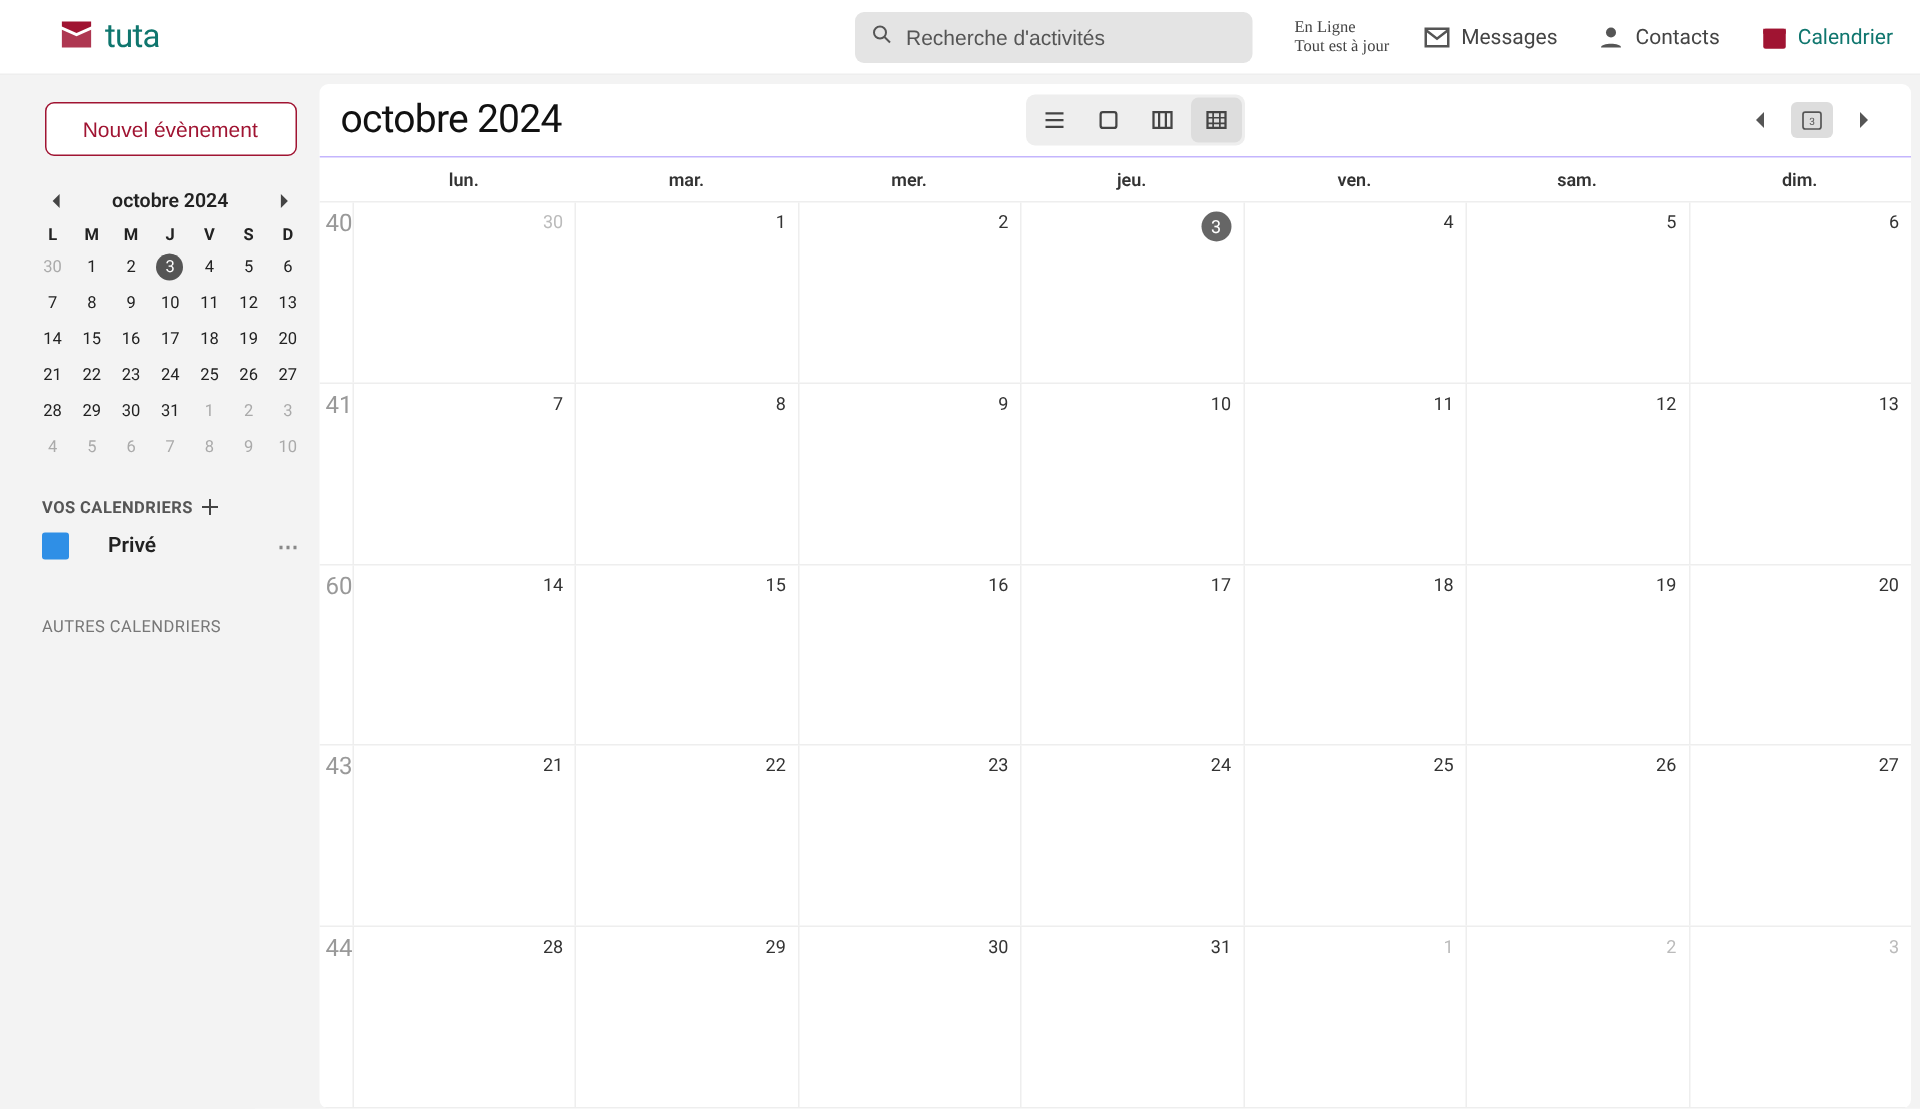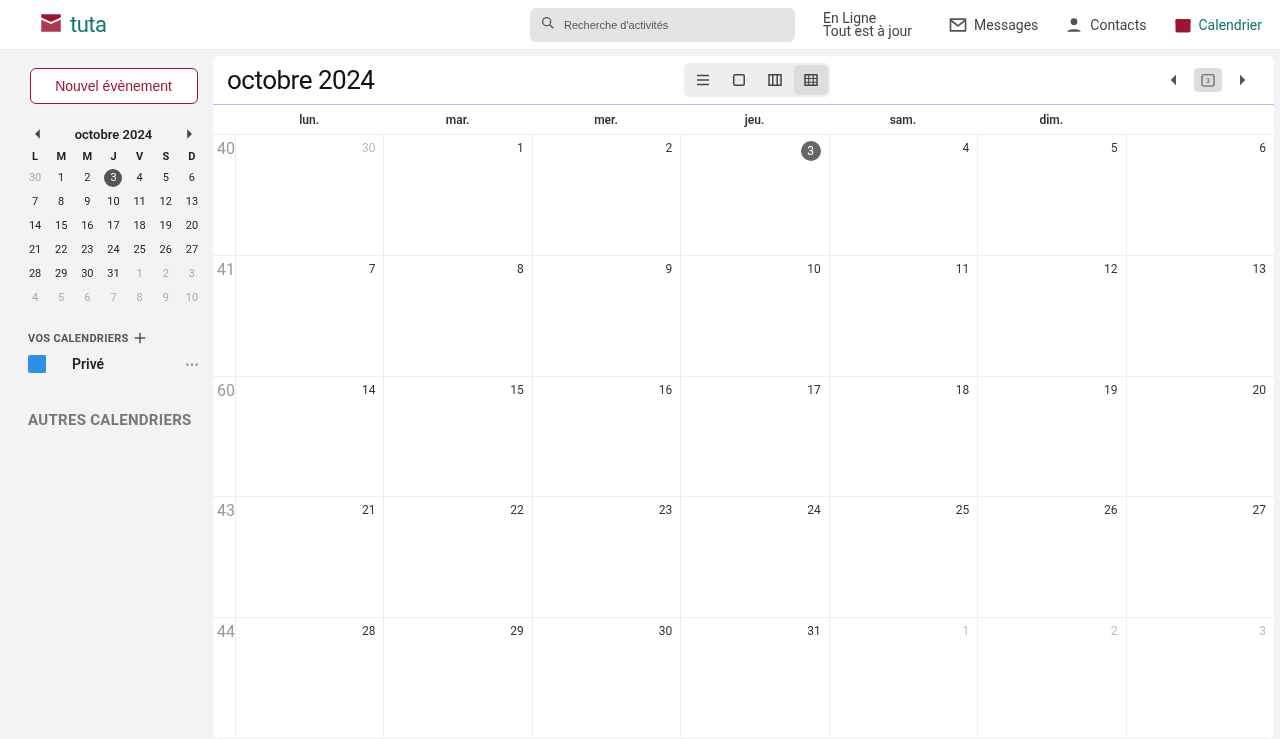--- a/index.html
+++ b/index.html
@@ -6,23 +6,23 @@
   html, body { height: 100%; font-family: -apple-system, BlinkMacSystemFont, "Segoe UI", Roboto, Arial, sans-serif; background:#f3f3f3; color:#222; }
   body { display:flex; flex-direction:column; width:1280px; height:739px; overflow:hidden; }
 
   
   .topbar { height:50px; background:#fff; display:flex; align-items:center; padding:0 12px 0 38px; gap:14px; border-bottom:1px solid #eee;}
   .logo { display:flex; align-items:center; gap:6px; }
   .logo svg { width:26px; height:26px; }
   .logo-text { font-weight:400; font-size:22px; color:#0f766e; letter-spacing:-0.5px;}
   .topbar-spacer { flex:1; }
   .search { width:265px; height:34px; background:#e4e4e4; border-radius:6px; display:flex; align-items:center; padding:0 10px; gap:8px; color:#555;}
-  .search input { border:none; background:transparent; outline:none; font-size:11px; flex:1; color:#333;}
+  .search input { border:none; background:transparent; outline:none; font-size:14px; flex:1; color:#333;}
   .search input::placeholder { color:#555; }
-  .status { font-size:14px; line-height:13px; color:#444; margin-left:14px; margin-right:16px;}
+  .status { font-size:11px; line-height:13px; color:#444; margin-left:14px; margin-right:2px;font-family:Liberation Serif, serif;}
   .nav-link { display:flex; align-items:center; gap:6px; font-size:14px; color:#444; padding:4px 6px; cursor:pointer;}
   .nav-link.active { color:#0f766e; }
   .nav-link .ico svg { width:20px; height:20px; display:block;}
   .nav-link.active .ico svg { fill:#a01432; }
   .nav-link .ico svg { fill:#555; }
 
   
   .body { flex:1; display:flex; min-height:0;}
   .sidebar { width:213px; background:#f3f3f3; padding:18px 6px 10px 20px; display:flex; flex-direction:column; gap:14px;}
   .btn-new { margin:0 auto; width:168px; height:36px; border:1.5px solid #a01432; border-radius:6px; background:#fff; color:#a01432; font-size:14px; font-weight:500; cursor:pointer;}
@@ -36,21 +36,21 @@
   .mini-grid .d { font-size:11px; color:#222; text-align:center; height:18px; line-height:18px; border-radius:9px; cursor:pointer;}
   .mini-grid .d.out { color:#aaa;}
   .mini-grid .d.today { background:#555; color:#fff; width:18px; margin:0 auto;}
   .sec-head { display:flex; align-items:center; justify-content:flex-start; padding:6px 8px 0 8px;}
   .sec-head .lbl { font-size:11px; font-weight:700; letter-spacing:0.3px; color:#555;}
   .add-btn { width:22px; height:22px; display:flex; align-items:center; justify-content:center; cursor:pointer; color:#444;}
   .add-btn svg{width:16px;height:16px;fill:#444;}
   .cal-item { display:flex; align-items:center; gap:26px; padding:6px 8px; font-size:14px; font-weight:600; color:#222;}
   .cal-color { width:18px; height:18px; border-radius:2px;}
   .cal-item .more{margin-left:auto;color:#888;cursor:pointer;}
-  .other-lbl { font-size:15px; font-weight:700; letter-spacing:0.3px; color:#777; padding:18px 8px 0 8px;}
+  .other-lbl { font-size:11px; font-weight:400; letter-spacing:0.3px; color:#777; padding:18px 8px 0 8px;}
 
   
   .main { flex:1; display:flex; flex-direction:column; background:#fff; margin:6px 6px 0 0; border-radius:6px; overflow:hidden; min-width:0;}
   .main-head { height:48px; display:flex; align-items:center; padding:0 18px 0 14px; gap:10px;}
   .main-title { font-size:26px; font-weight:400; color:#111; flex:0 0 auto; letter-spacing:-0.5px;}
   .main-head .spacer { flex:1;}
   .view-group { display:flex; background:#eee; border-radius:6px; padding:2px; gap:2px; margin-right:auto; margin-left:300px;}
   .view-btn { width:34px; height:30px; display:flex; align-items:center; justify-content:center; border-radius:5px; cursor:pointer;}
   .view-btn.active { background:#ddd;}
   .view-btn svg{width:18px;height:18px;fill:#444;stroke:#444;}
@@ -273,20 +273,21 @@
       </div>
     </div>
 
     <div class="grid-wrap">
       <div class="dow-row" id="dow-row">
           <div class="wk"></div>
           <div class="dow">lun.</div>
           <div class="dow">mar.</div>
           <div class="dow">mer.</div>
           <div class="dow">jeu.</div>
+          <div class="dow">ven.</div>
           <div class="dow">sam.</div>
           <div class="dow">dim.</div>
         </div>
       <div class="weeks" id="weeks">
           <div class="week">
             <div class="wkno">40</div>
             <div class="cell out"><span class="num">30</span></div>
             <div class="cell"><span class="num">1</span></div>
             <div class="cell"><span class="num">2</span></div>
             <div class="cell today"><span class="num">3</span></div>

